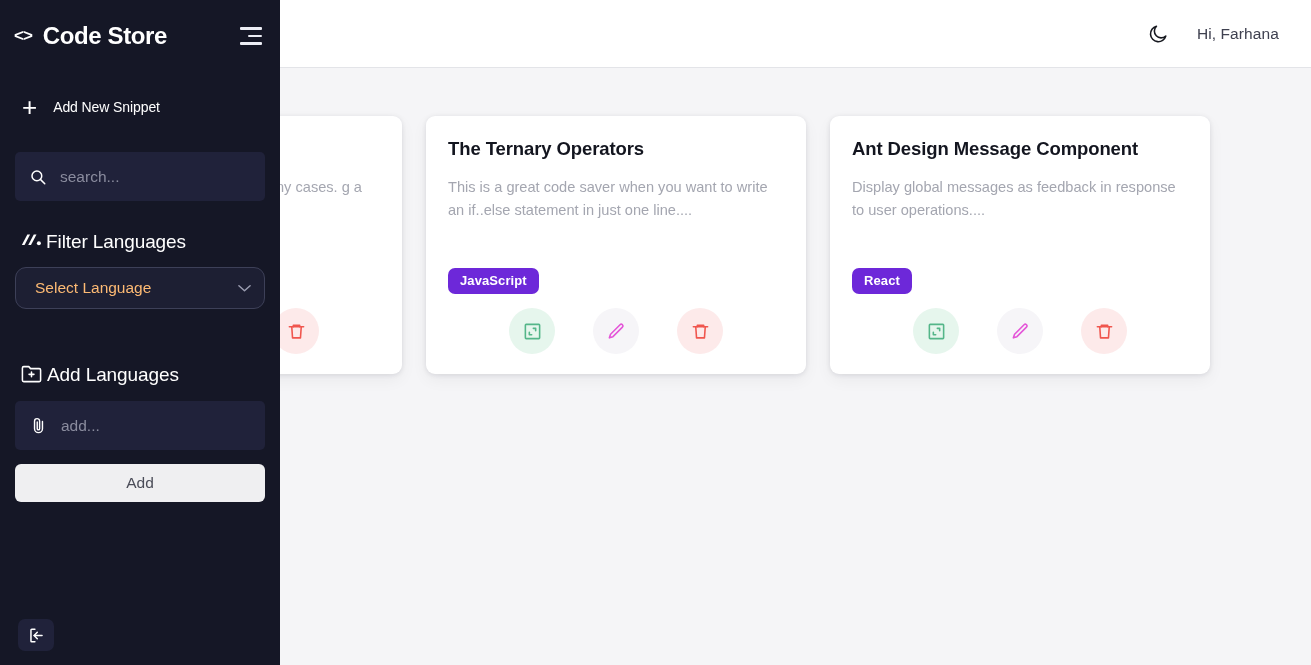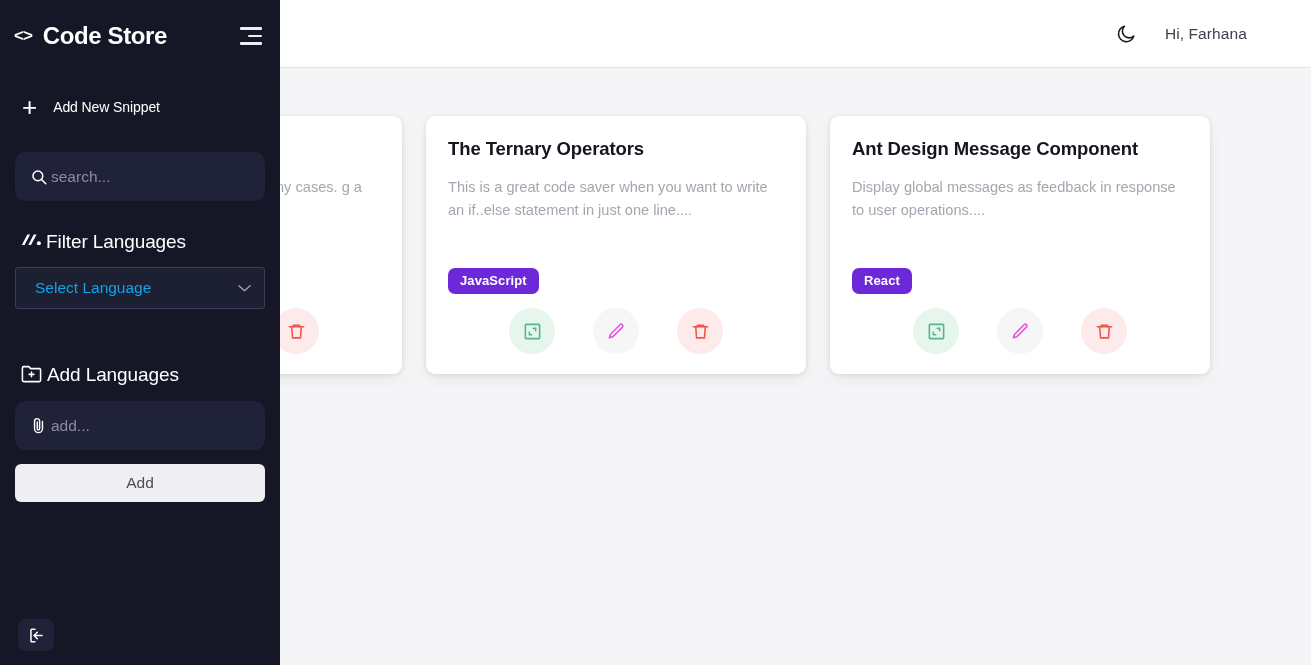--- a/index.html
+++ b/index.html
@@ -12,21 +12,21 @@
   #app { position: relative; width: 1311px; height: 665px; }
 
   
   .header {
     position: absolute; top: 0; left: 0;
     width: 1311px; height: 68px;
     background: #ffffff;
     border-bottom: 1px solid #e3e4e8;
     display: flex; align-items: center; justify-content: flex-end;
   }
-  .header-right { display: flex; align-items: center; gap: 26px; padding-right: 64px; }
+  .header-right { display: flex; align-items: center; gap: 26px; padding-right: 32px; }
   .moon-btn { width: 26px; height: 26px; display: flex; align-items: center; justify-content: center; cursor: pointer; }
   .greeting { font-size: 15.5px; color: #3f4150; letter-spacing: .1px; }
 
   
   .content {
     position: absolute; top: 68px; left: 0;
     width: 1311px; height: 597px;
     background: #f5f5f7;
     padding: 48px 22px 0 22px;
   }
@@ -90,43 +90,43 @@
 
   .add-snippet {
     display: flex; align-items: center; gap: 16px;
     padding: 22px 0 22px 22px; cursor: pointer;
   }
   .plus-ico { color: #ffffff; font-size: 26px; line-height: 1; font-weight: 300; }
   .add-snippet-label { color: #ffffff; font-size: 14px; font-weight: 500; letter-spacing: -.1px; }
 
   .sb-field {
     margin: 10px 15px 0 15px;
-    height: 49px; border-radius: 10px;
+    height: 49px; border-radius: 5px;
     background: #20223a;
-    display: flex; align-items: center; gap: 3px;
+    display: flex; align-items: center; gap: 13px;
     padding: 0 14px;
   }
   .sb-field .fld-ico { width: 22px; display: flex; align-items: center; justify-content: center; }
   .sb-field input {
     flex: 1; background: transparent; border: none; outline: none;
     color: #e8e9f2; font-size: 15.5px; font-family: inherit;
   }
   .sb-field input::placeholder { color: #8a8c9e; }
 
   .sb-section-head {
     display: flex; align-items: center; gap: 4px;
     padding: 30px 0 0 20px;
   }
   .sb-section-title { color: #ffffff; font-size: 19px; font-weight: 500; letter-spacing: -.1px; }
 
   .select-wrap { margin: 14px 15px 0 15px; position: relative; }
   .select-box {
     height: 42px; width: 100%;
-    background: #1d1f33; color: #0ea5e9;
-    border: 1px solid #3d4058; border-radius: 3px;
+    background: #1d1f33; color: #fdba74;
+    border: 1px solid #3d4058; border-radius: 11px;
     font-size: 15.5px; font-family: inherit;
     padding: 0 32px 0 19px;
     display: flex; align-items: center;
     cursor: pointer;
   }
   .select-chev {
     position: absolute; right: 14px; top: 50%; transform: translateY(-50%);
     pointer-events: none;
   }
 

